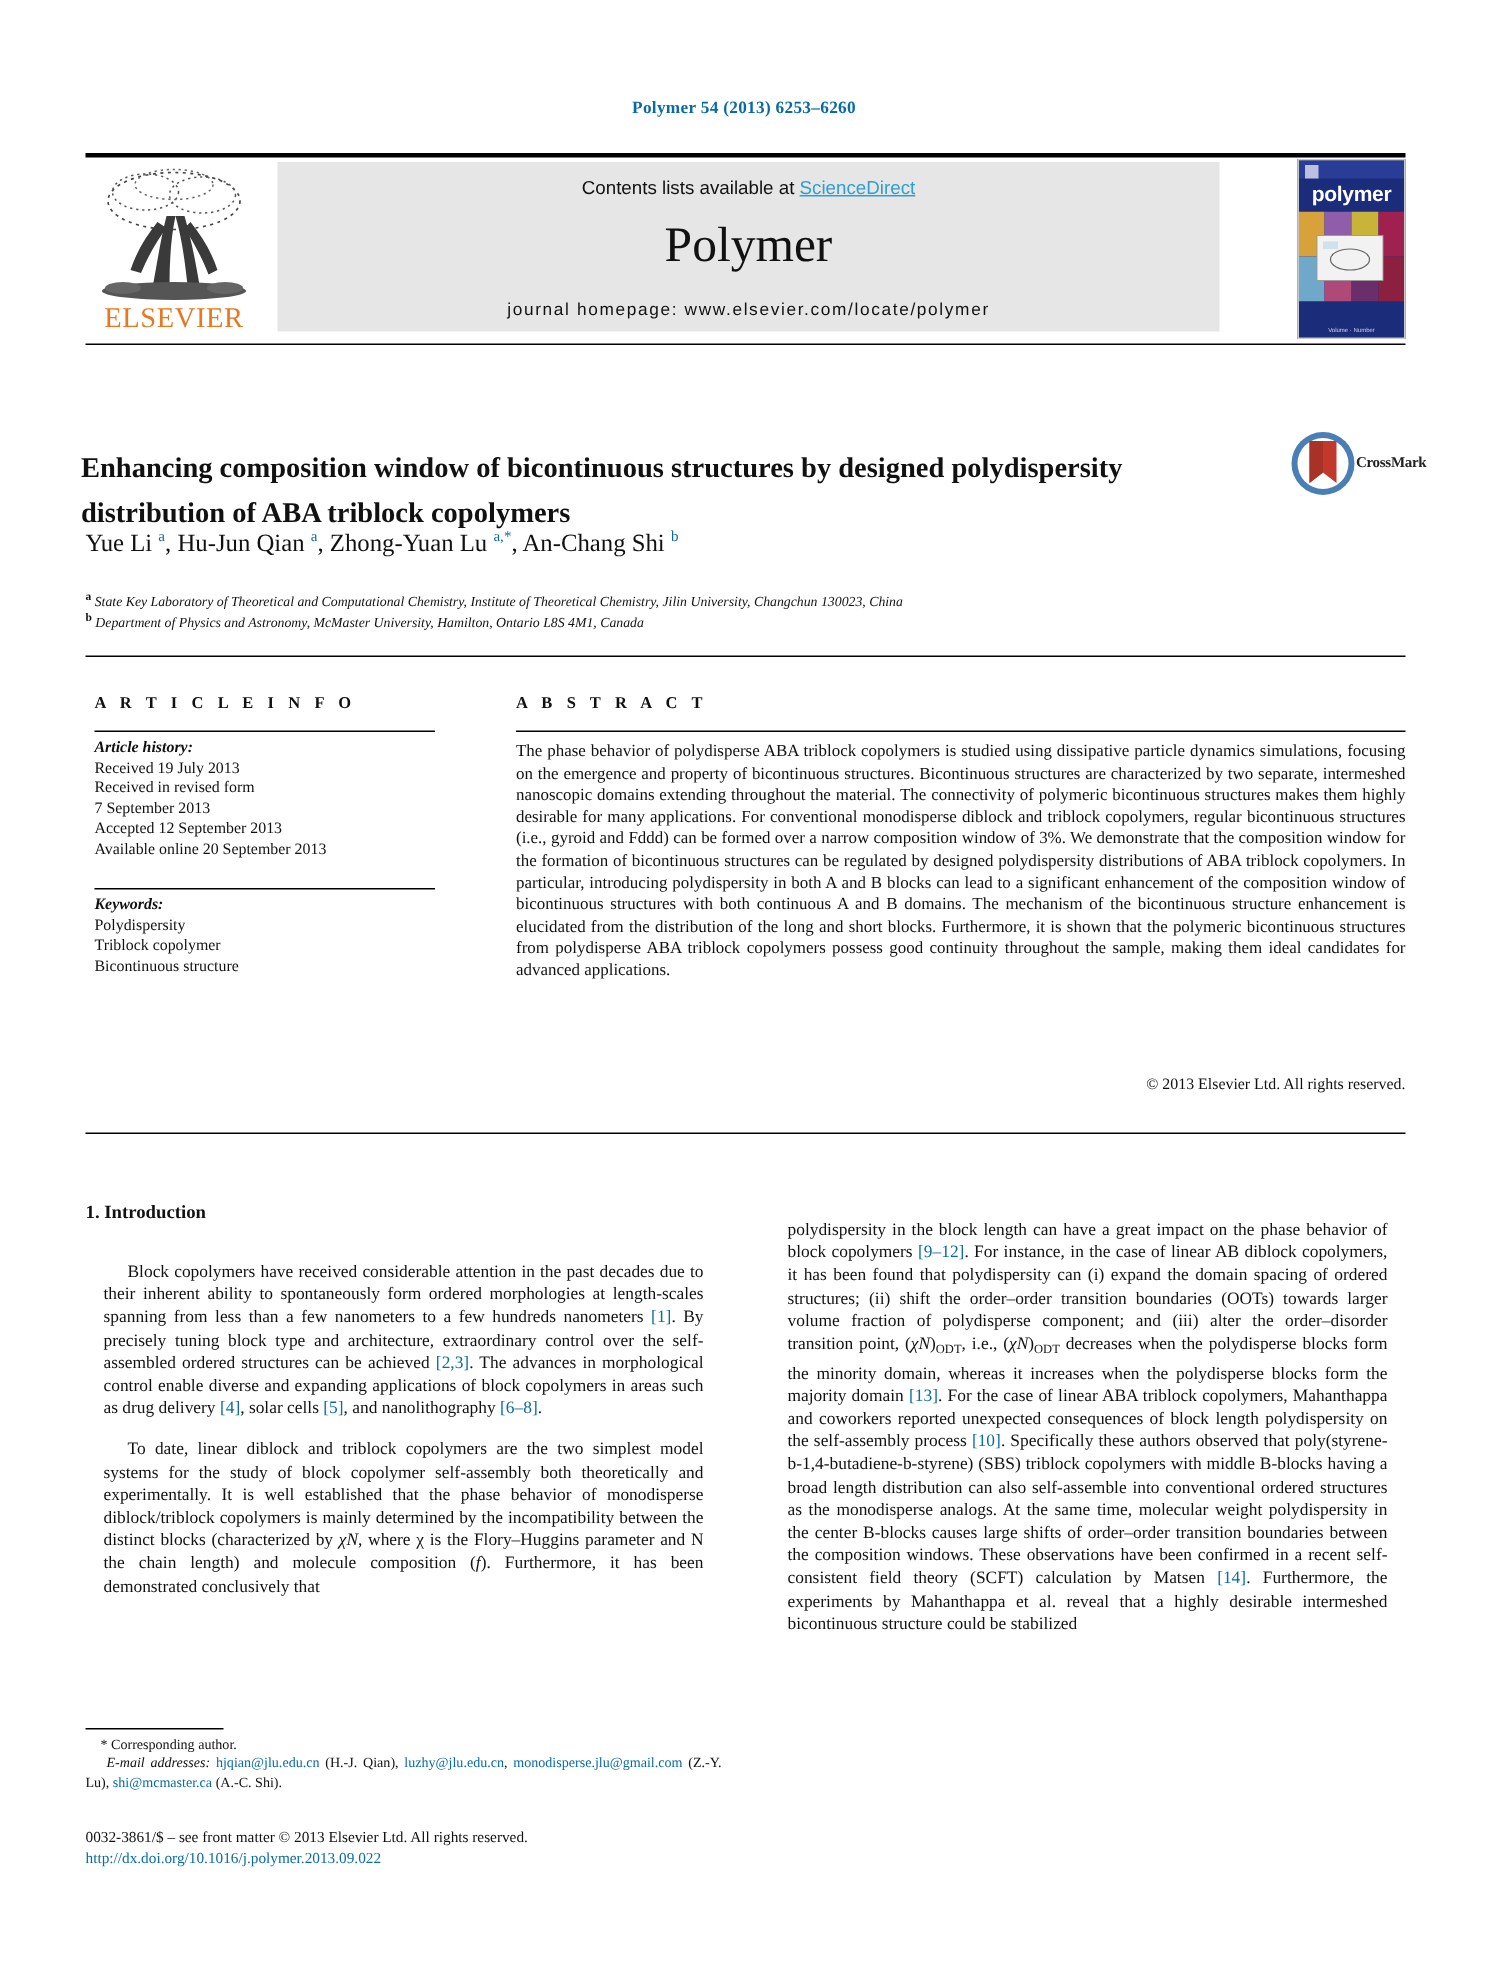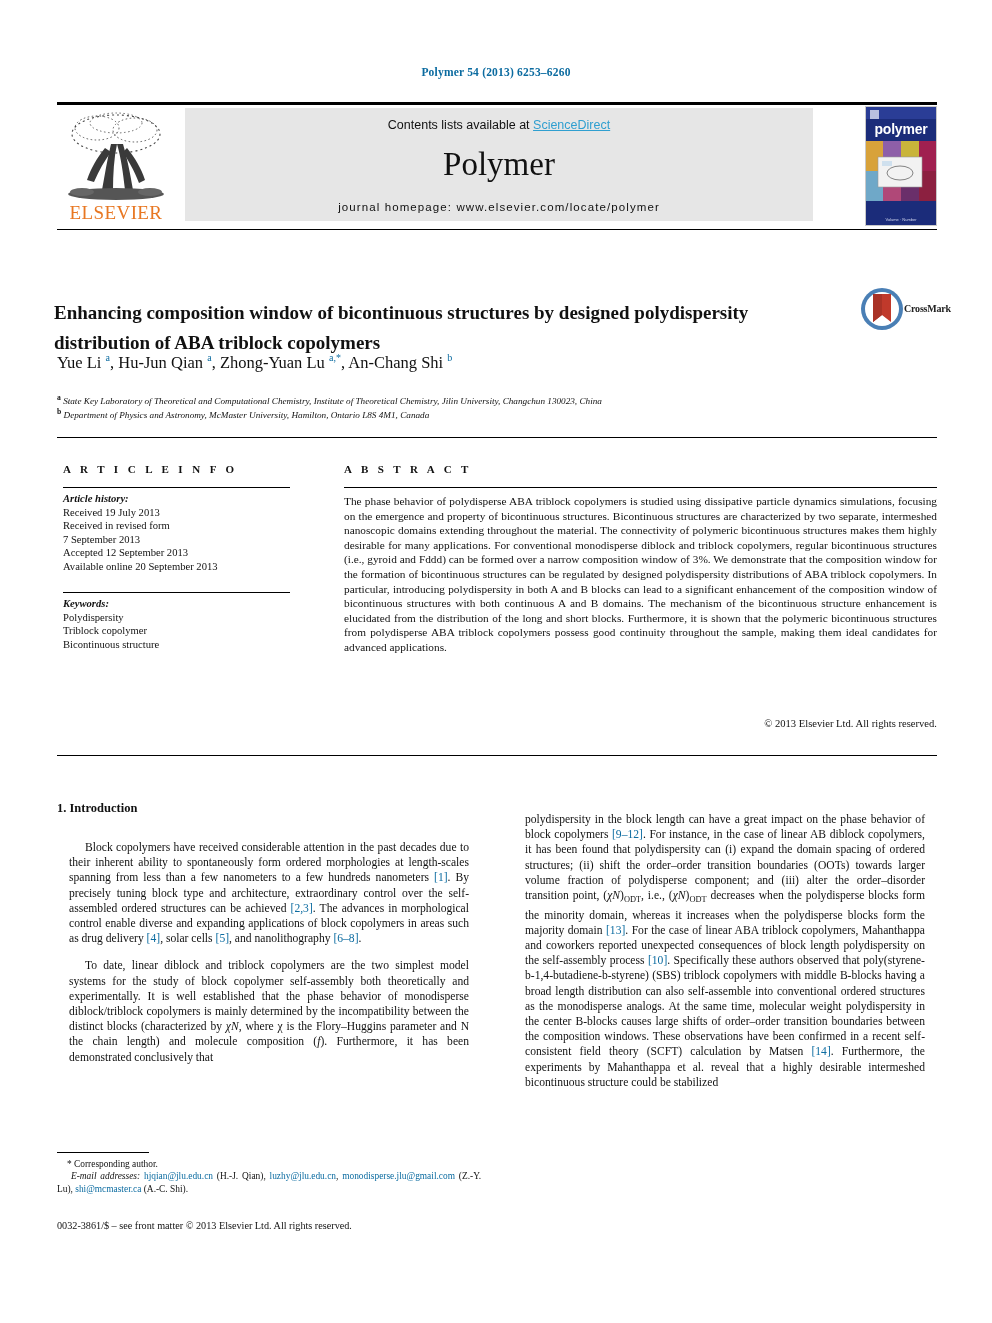--- a/index.html
+++ b/index.html
@@ -328,15 +328,16 @@
       <span class="mail">luzhy@jlu.edu.cn</span>,
       <span class="mail">monodisperse.jlu@gmail.com</span>
       <span>(Z.-Y. Lu)</span>,
       <span class="mail">shi@mcmaster.ca</span>
       <span>(A.-C. Shi)</span>.
     </div>
   </div>
 
   <div class="imprint">
     <div>0032-3861/$ – see front matter © 2013 Elsevier Ltd. All rights reserved.</div>
+    <div class="doi">http://dx.doi.org/10.1016/j.polymer.2013.09.022</div>
   </div>
 
 </div>
 
 </body></html>

